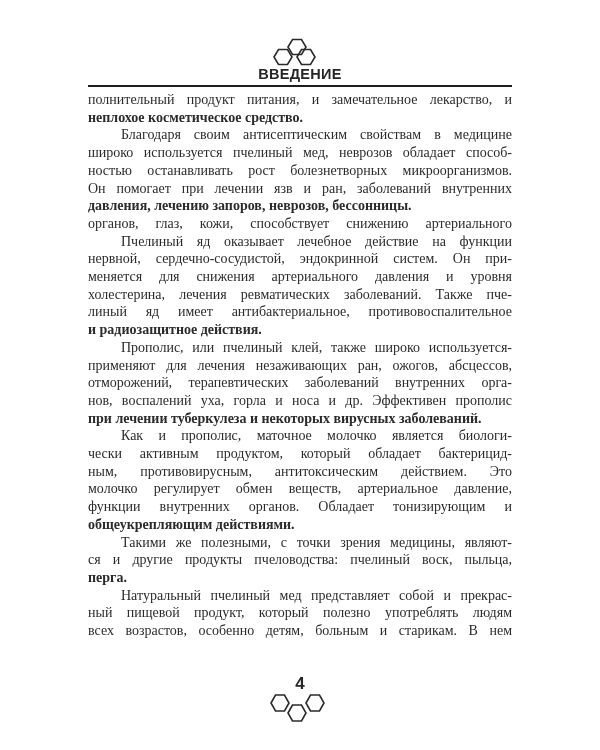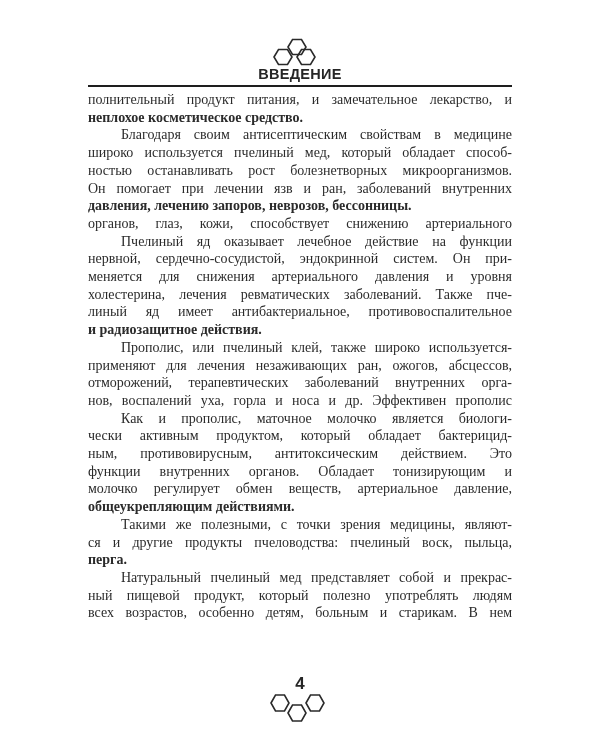--- a/index.html
+++ b/index.html
@@ -43,46 +43,47 @@
   <div class="section-title">ВВЕДЕНИЕ</div>
   <div class="rule"></div>
 
   <div class="body-text">
     <p>
       <span class="line">полнительный продукт питания, и замечательное лекарство, и</span>
       <span class="line last">неплохое косметическое средство.</span>
     </p>
     <p>
       <span class="line indent">Благодаря своим антисептическим свойствам в медицине</span>
-      <span class="line">широко используется пчелиный мед, который обладает способ-</span>
+      <span class="line">широко используется пчелиный мед, неврозов обладает способ-</span>
       <span class="line">ностью останавливать рост болезнетворных микроорганизмов.</span>
       <span class="line">Он помогает при лечении язв и ран, заболеваний внутренних</span>
       <span class="line last">давления, лечению запоров, неврозов, бессонницы.</span>
       <span class="line">органов, глаз, кожи, способствует снижению артериального</span>
     </p>
     <p>
       <span class="line indent">Пчелиный яд оказывает лечебное действие на функции</span>
       <span class="line">нервной, сердечно-сосудистой, эндокринной систем. Он при-</span>
       <span class="line">меняется для снижения артериального давления и уровня</span>
       <span class="line">холестерина, лечения ревматических заболеваний. Также пче-</span>
       <span class="line">линый яд имеет антибактериальное, противовоспалительное</span>
       <span class="line last">и радиозащитное действия.</span>
     </p>
     <p>
       <span class="line indent">Прополис, или пчелиный клей, также широко используется-</span>
       <span class="line">применяют для лечения незаживающих ран, ожогов, абсцессов,</span>
       <span class="line">отморожений, терапевтических заболеваний внутренних орга-</span>
       <span class="line">нов, воспалений уха, горла и носа и др. Эффективен прополис</span>
+      <span class="line last">при лечении туберкулеза и некоторых вирусных заболеваний.</span>
     </p>
     <p>
       <span class="line indent">Как и прополис, маточное молочко является биологи-</span>
       <span class="line">чески активным продуктом, который обладает бактерицид-</span>
       <span class="line">ным, противовирусным, антитоксическим действием. Это</span>
+      <span class="line">молочко регулирует обмен веществ, артериальное давление,</span>
       <span class="line">функции внутренних органов. Обладает тонизирующим и</span>
-      <span class="line">молочко регулирует обмен веществ, артериальное давление,</span>
       <span class="line last">общеукрепляющим действиями.</span>
     </p>
     <p>
       <span class="line indent">Такими же полезными, с точки зрения медицины, являют-</span>
       <span class="line">ся и другие продукты пчеловодства: пчелиный воск, пыльца,</span>
       <span class="line last">перга.</span>
     </p>
     <p>
       <span class="line indent">Натуральный пчелиный мед представляет собой и прекрас-</span>
       <span class="line">ный пищевой продукт, который полезно употреблять людям</span>

